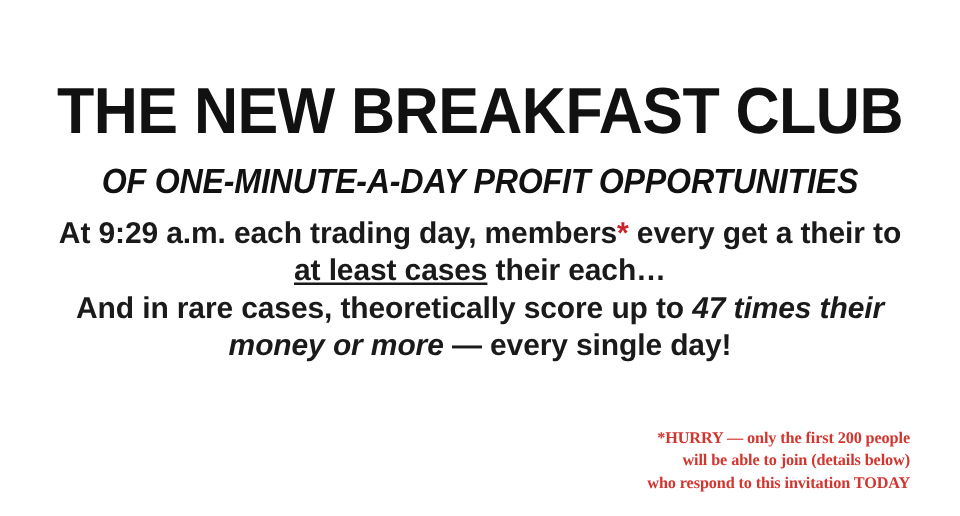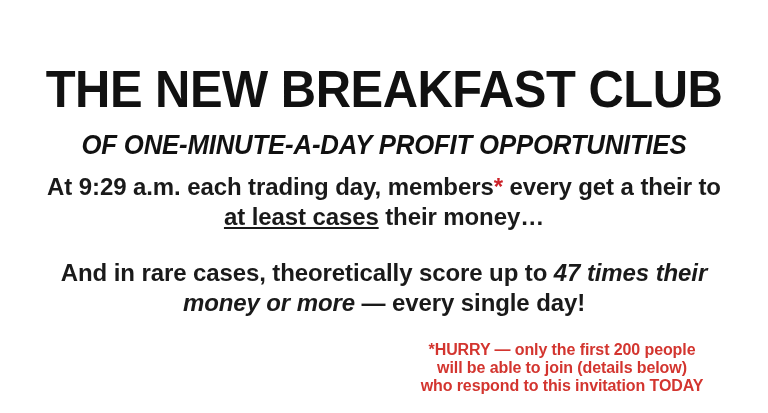--- a/index.html
+++ b/index.html
@@ -73,21 +73,20 @@
     font-size: 24px;
     line-height: 30px;
     letter-spacing: -0.1px;
   }
 
   .para {
     margin: 0;
   }
 
   .para + .para {
-    margin-top: 26px;
   }
 
   .u-underline {
     text-decoration: underline;
     text-underline-offset: 2px;
     text-decoration-thickness: 2px;
   }
 
   .u-italic {
     font-style: italic;
@@ -97,25 +96,25 @@
     color: #cc2229;
     font-weight: 700;
   }
 
   
   .urgency-note {
     position: absolute;
     left: 396px;
     top: 341px;
     width: 332px;
-    text-align: center;
+    text-align: right;
     color: #d3352f;
-    font-family: Liberation Sans, sans-serif;
+    font-family: Liberation Serif, serif;
     font-weight: 700;
-    font-size: 16px;
+    font-size: 13px;
     line-height: 18px;
     letter-spacing: -0.1px;
   }
 
   .urgency-line {
     display: block;
     white-space: nowrap;
   }
 </style>
 </head>
@@ -124,21 +123,21 @@
 <div class="promo-canvas">
 
   <h1 class="headline">THE NEW BREAKFAST CLUB</h1>
 
   <h2 class="subheadline">OF ONE-MINUTE-A-DAY PROFIT OPPORTUNITIES</h2>
 
   <div class="body-block">
 
     <p class="para">
       <span>At 9:29 a.m. each trading day, members</span><span class="asterisk-red">*</span><span> every get a</span>
-      <span>their to </span><span class="u-underline">at least cases</span><span> their money…</span>
+      <span>their to </span><span class="u-underline">at least cases</span><span> their each…</span>
     </p>
 
     <p class="para">
       <span>And in rare cases, theoretically score up to </span><span class="u-italic">47 times</span>
       <span class="u-italic">their money or more</span><span> — every single day!</span>
     </p>
 
   </div>
 
   <div class="urgency-note">

